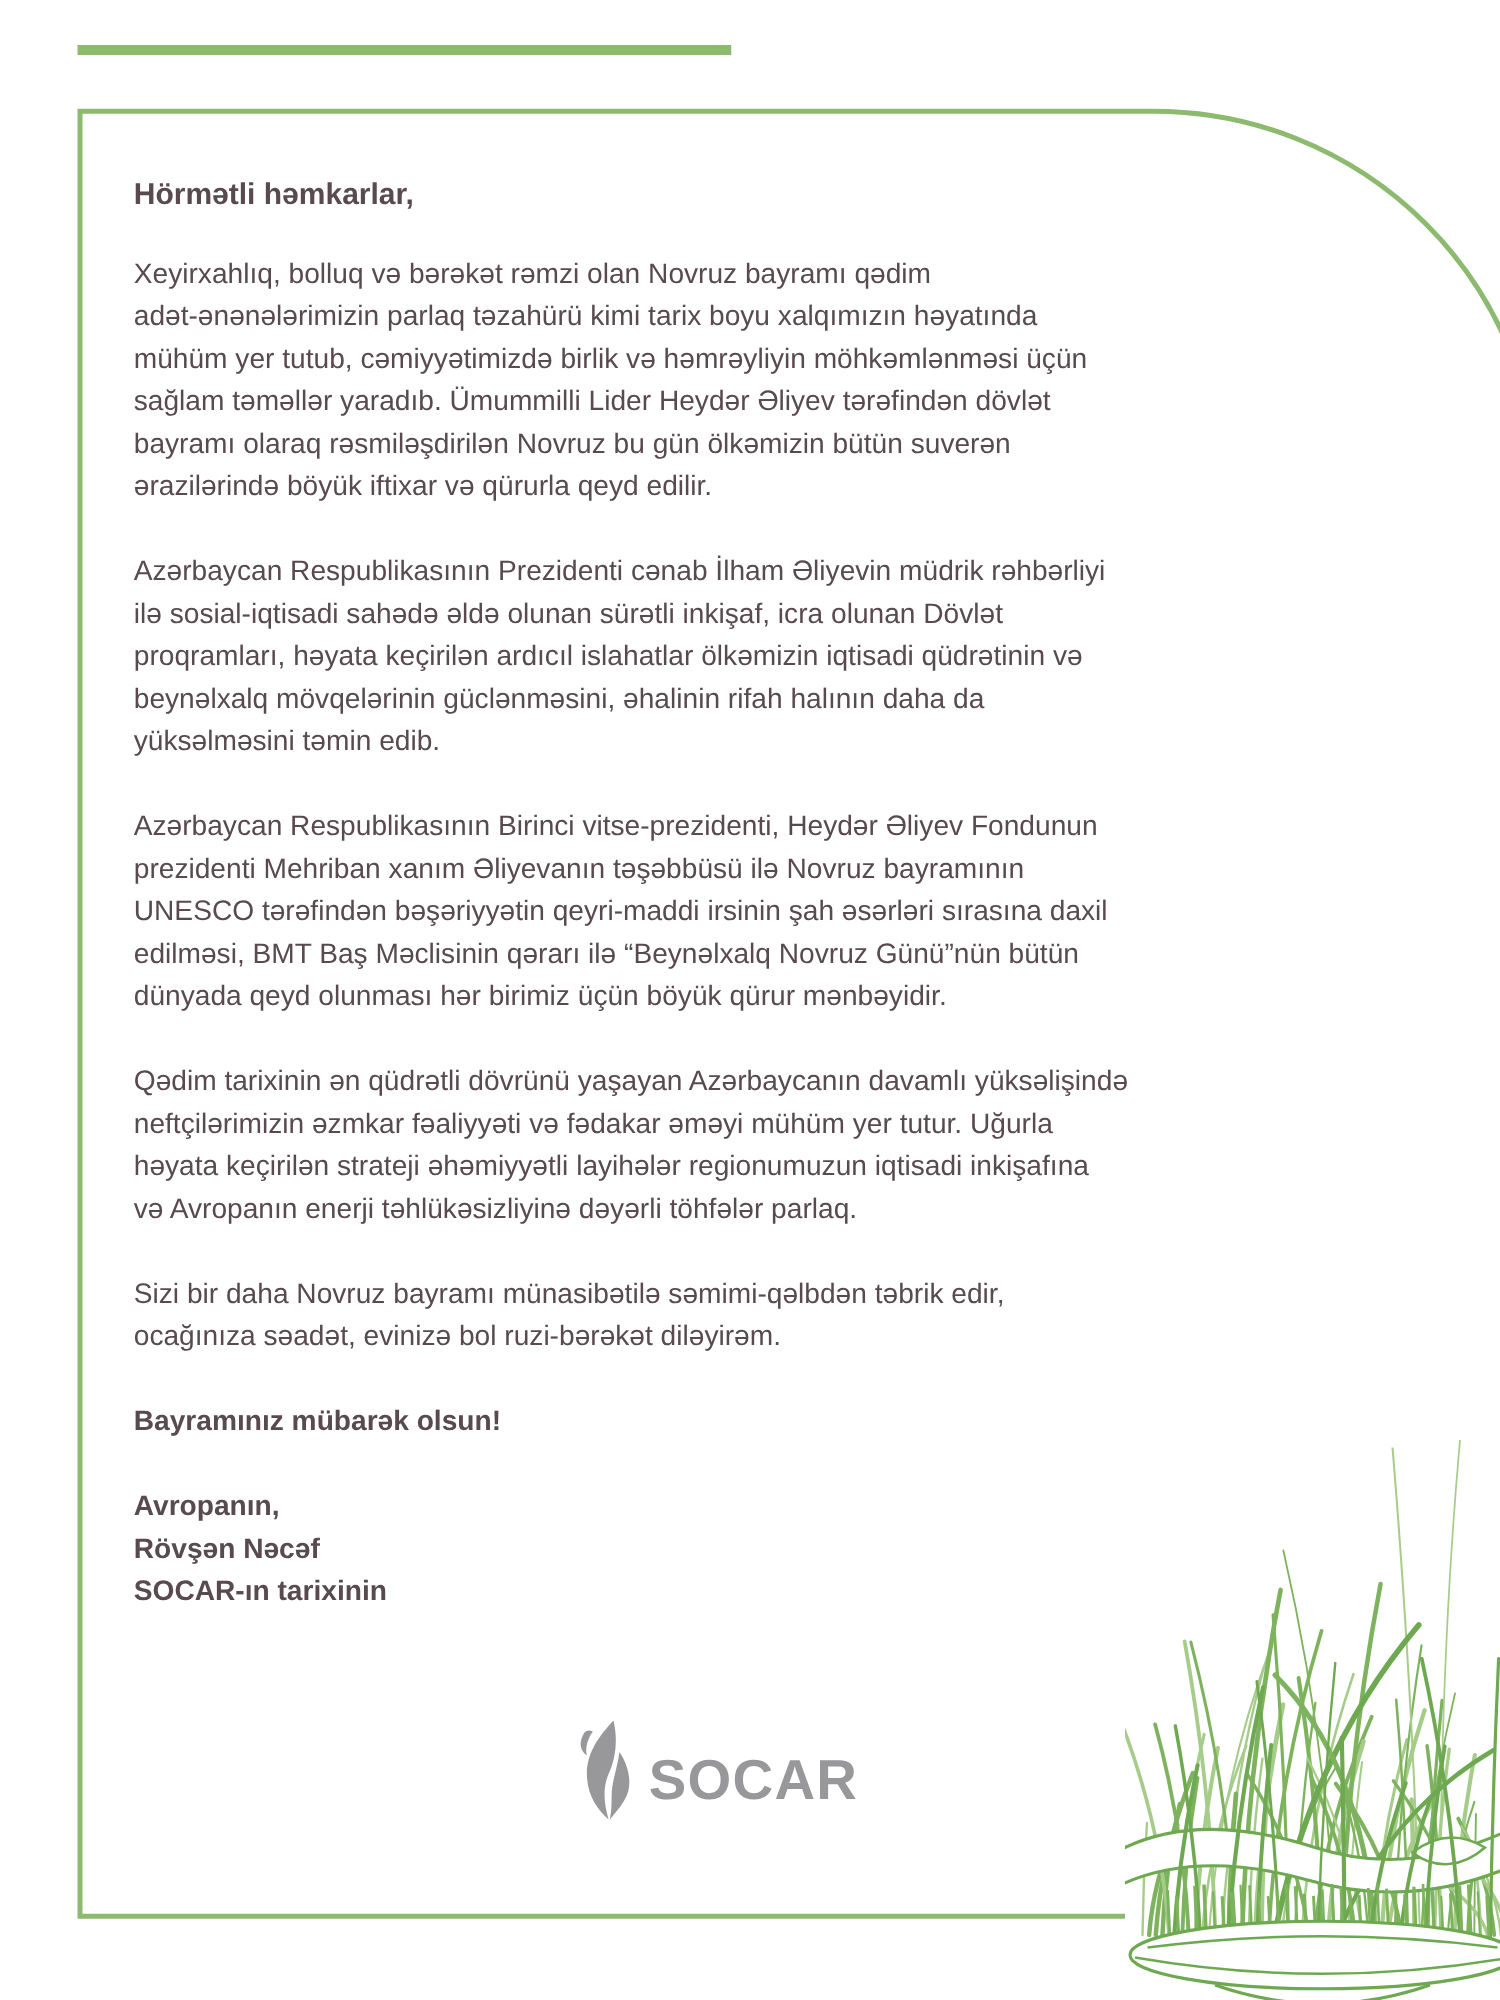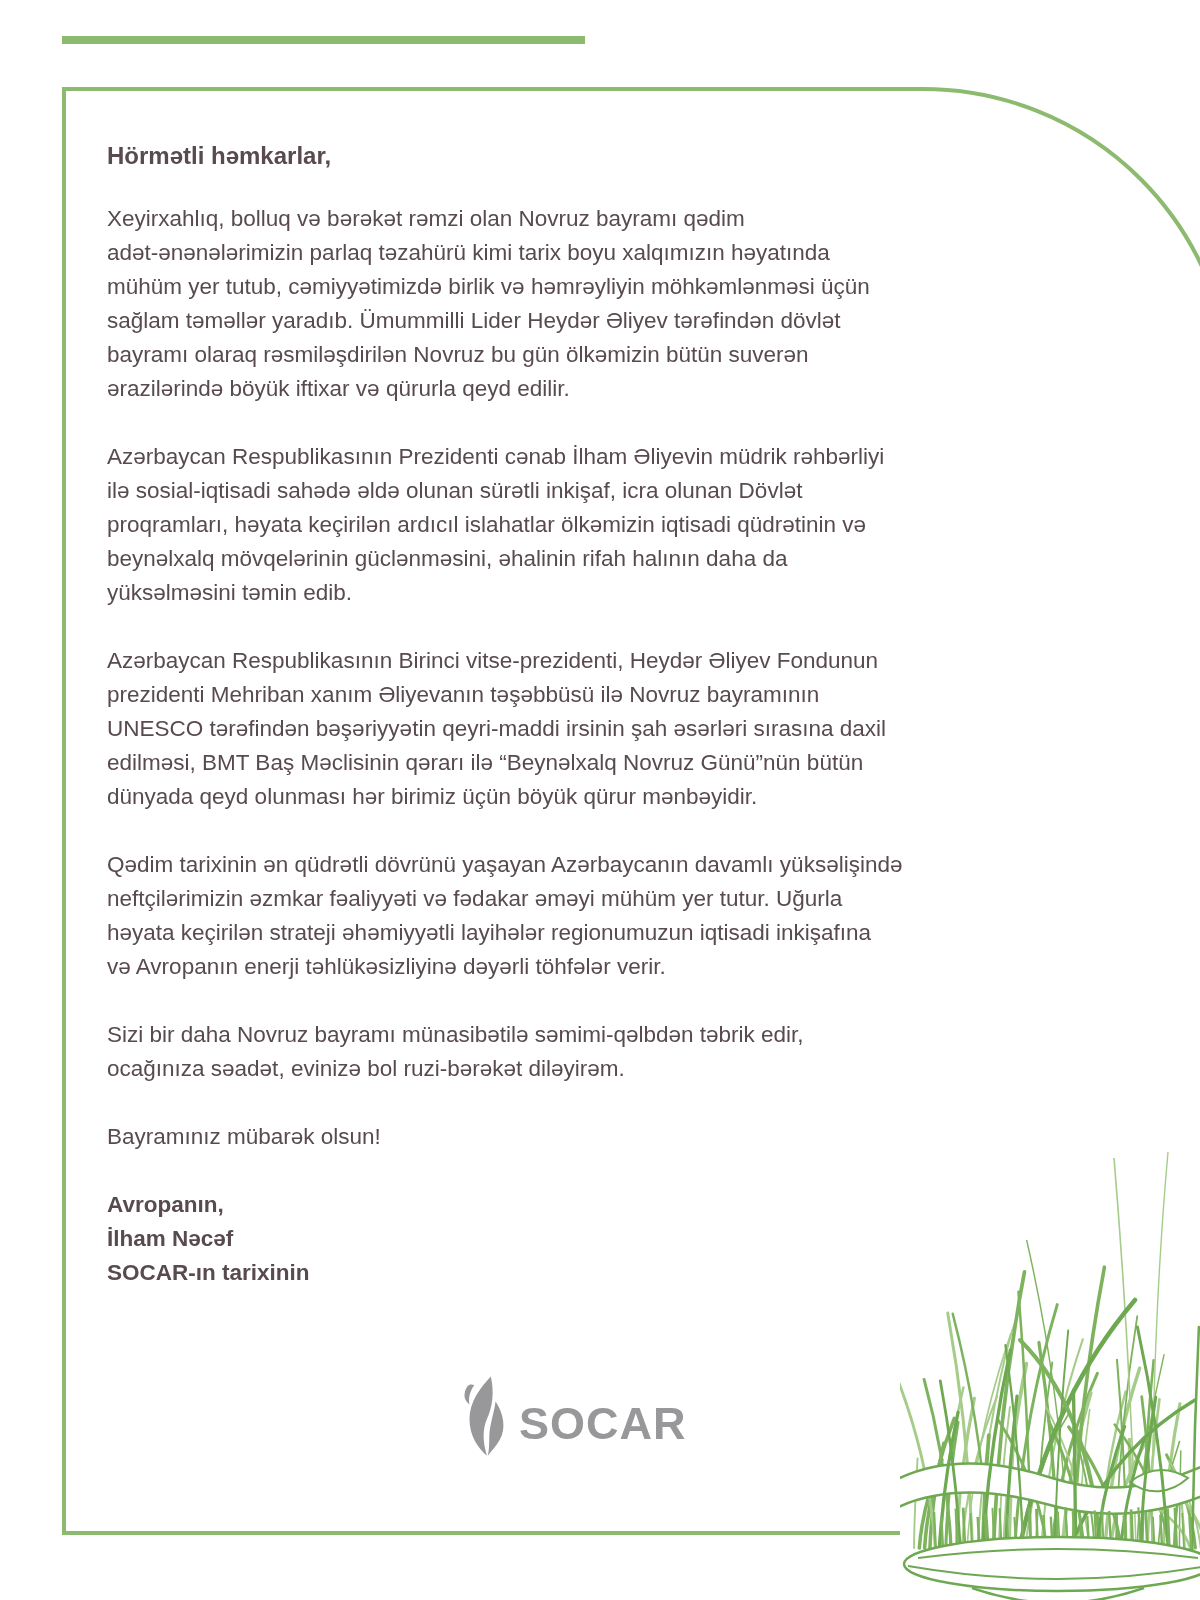--- a/index.html
+++ b/index.html
@@ -18,21 +18,21 @@
     box-sizing:border-box;
   }
   .content{
     position:absolute;left:41px;top:48px;width:1000px;
     color:#584a4e;font-size:22.5px;line-height:34px;
   }
   .greeting{
     font-size:24px;font-weight:bold;margin:0 0 29px 0;line-height:34px;
   }
   .para{margin:0 0 34px 0;white-space:pre-line;}
-  .closing{margin:3px 0 34px 0;}
+  .closing{margin:3px 0 34px 0;font-weight:bold;}
   .signature p{margin:0;font-weight:bold;white-space:pre-line;}
   .logo{
     position:absolute;left:455px;top:1376px;
     display:flex;align-items:flex-end;justify-content:space-between;
   }
   .flame{width:58px;height:82px;display:block;}
   .wordmark{
     font-size:45px;font-weight:bold;color:#98989b;
     letter-spacing:1px;line-height:1;margin:0 0 12px 6px;
   }
@@ -62,27 +62,27 @@
 beynəlxalq mövqelərinin güclənməsini, əhalinin rifah halının daha da
 yüksəlməsini təmin edib.</p>
     <p class="para">Azərbaycan Respublikasının Birinci vitse-prezidenti, Heydər Əliyev Fondunun
 prezidenti Mehriban xanım Əliyevanın təşəbbüsü ilə Novruz bayramının
 UNESCO tərəfindən bəşəriyyətin qeyri-maddi irsinin şah əsərləri sırasına daxil
 edilməsi, BMT Baş Məclisinin qərarı ilə “Beynəlxalq Novruz Günü”nün bütün
 dünyada qeyd olunması hər birimiz üçün böyük qürur mənbəyidir.</p>
     <p class="para">Qədim tarixinin ən qüdrətli dövrünü yaşayan Azərbaycanın davamlı yüksəlişində
 neftçilərimizin əzmkar fəaliyyəti və fədakar əməyi mühüm yer tutur. Uğurla
 həyata keçirilən strateji əhəmiyyətli layihələr regionumuzun iqtisadi inkişafına
-və Avropanın enerji təhlükəsizliyinə dəyərli töhfələr verir.</p>
+və Avropanın enerji təhlükəsizliyinə dəyərli töhfələr parlaq.</p>
     <p class="para">Sizi bir daha Novruz bayramı münasibətilə səmimi-qəlbdən təbrik edir,
 ocağınıza səadət, evinizə bol ruzi-bərəkət diləyirəm.</p>
     <p class="para closing">Bayramınız mübarək olsun!</p>
     <div class="signature">
       <p>Avropanın,</p>
-      <p>İlham Nəcəf</p>
+      <p>Rövşən Nəcəf</p>
       <p>SOCAR-ın tarixinin</p>
     </div>
   </div>
 </div>
 
 <div class="logo">
   <svg class="flame" viewBox="0 0 60 84" aria-hidden="true">
     <g fill="#98989b">
       <path d="M13,10 C8.5,17 8.5,24.5 15,29 C13.5,23 15.5,15 20,9 C17,7.8 15,8 13,10 Z"></path>
       <path d="M37,0 C26,12 15,26 15,44 C15,62 24,74 33,82 C29,68 28,56 33,44 C38.5,33 41,16 37,0 Z"></path>

